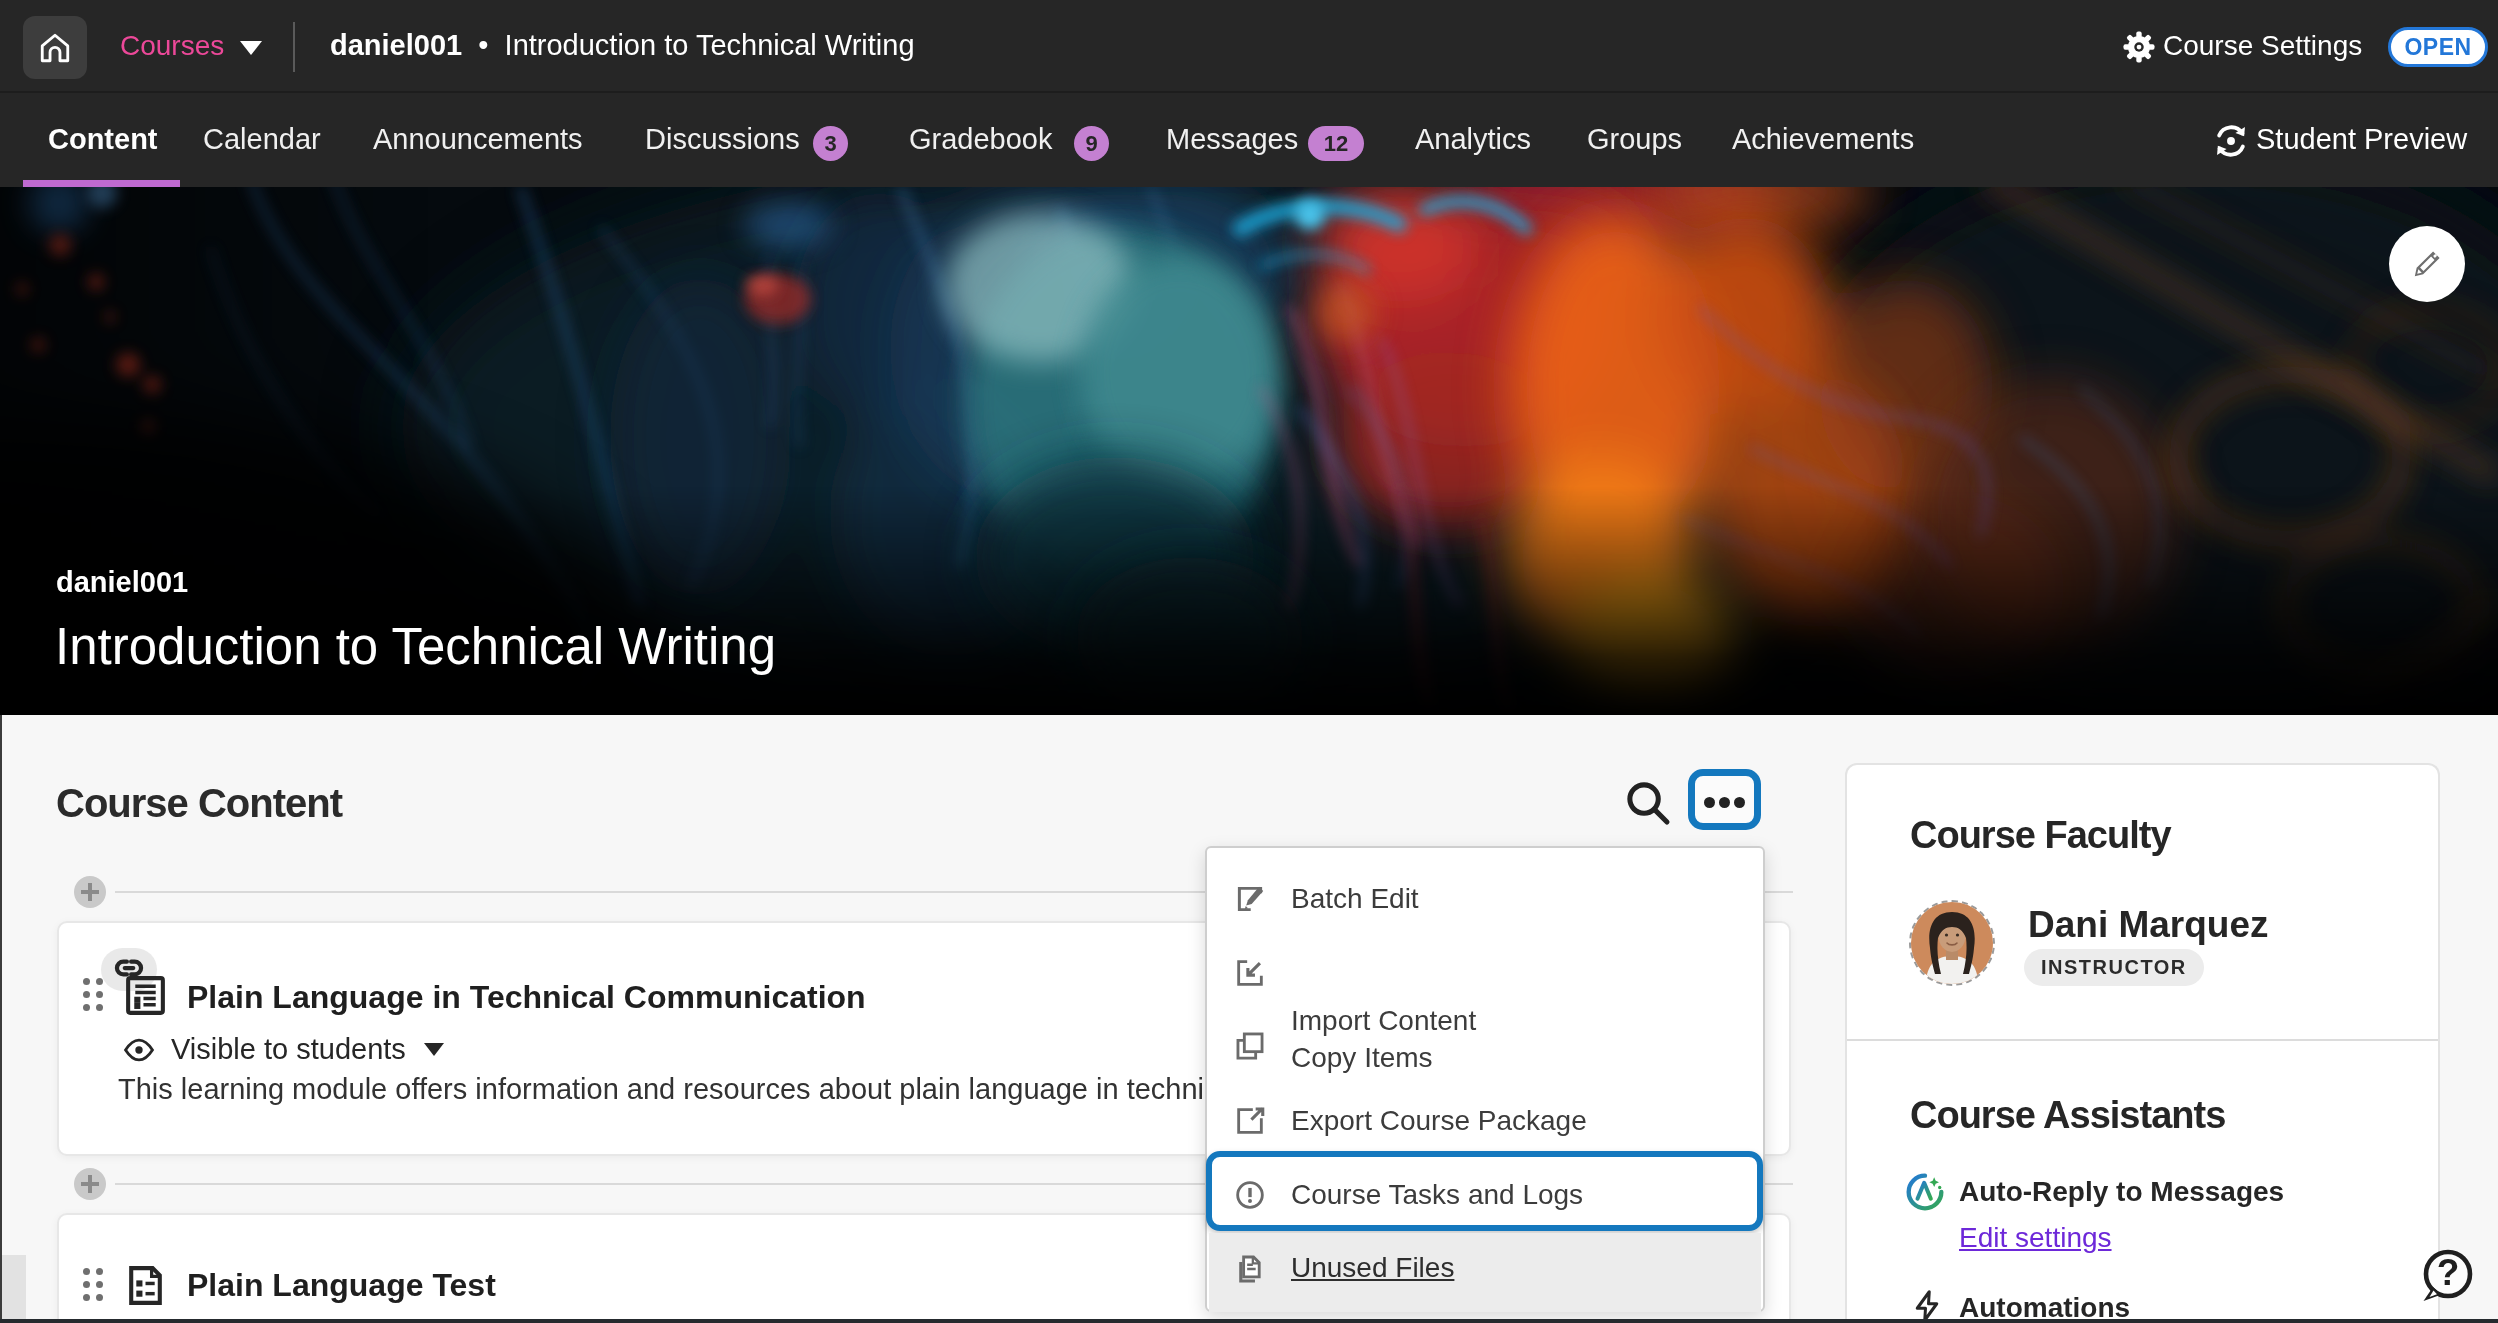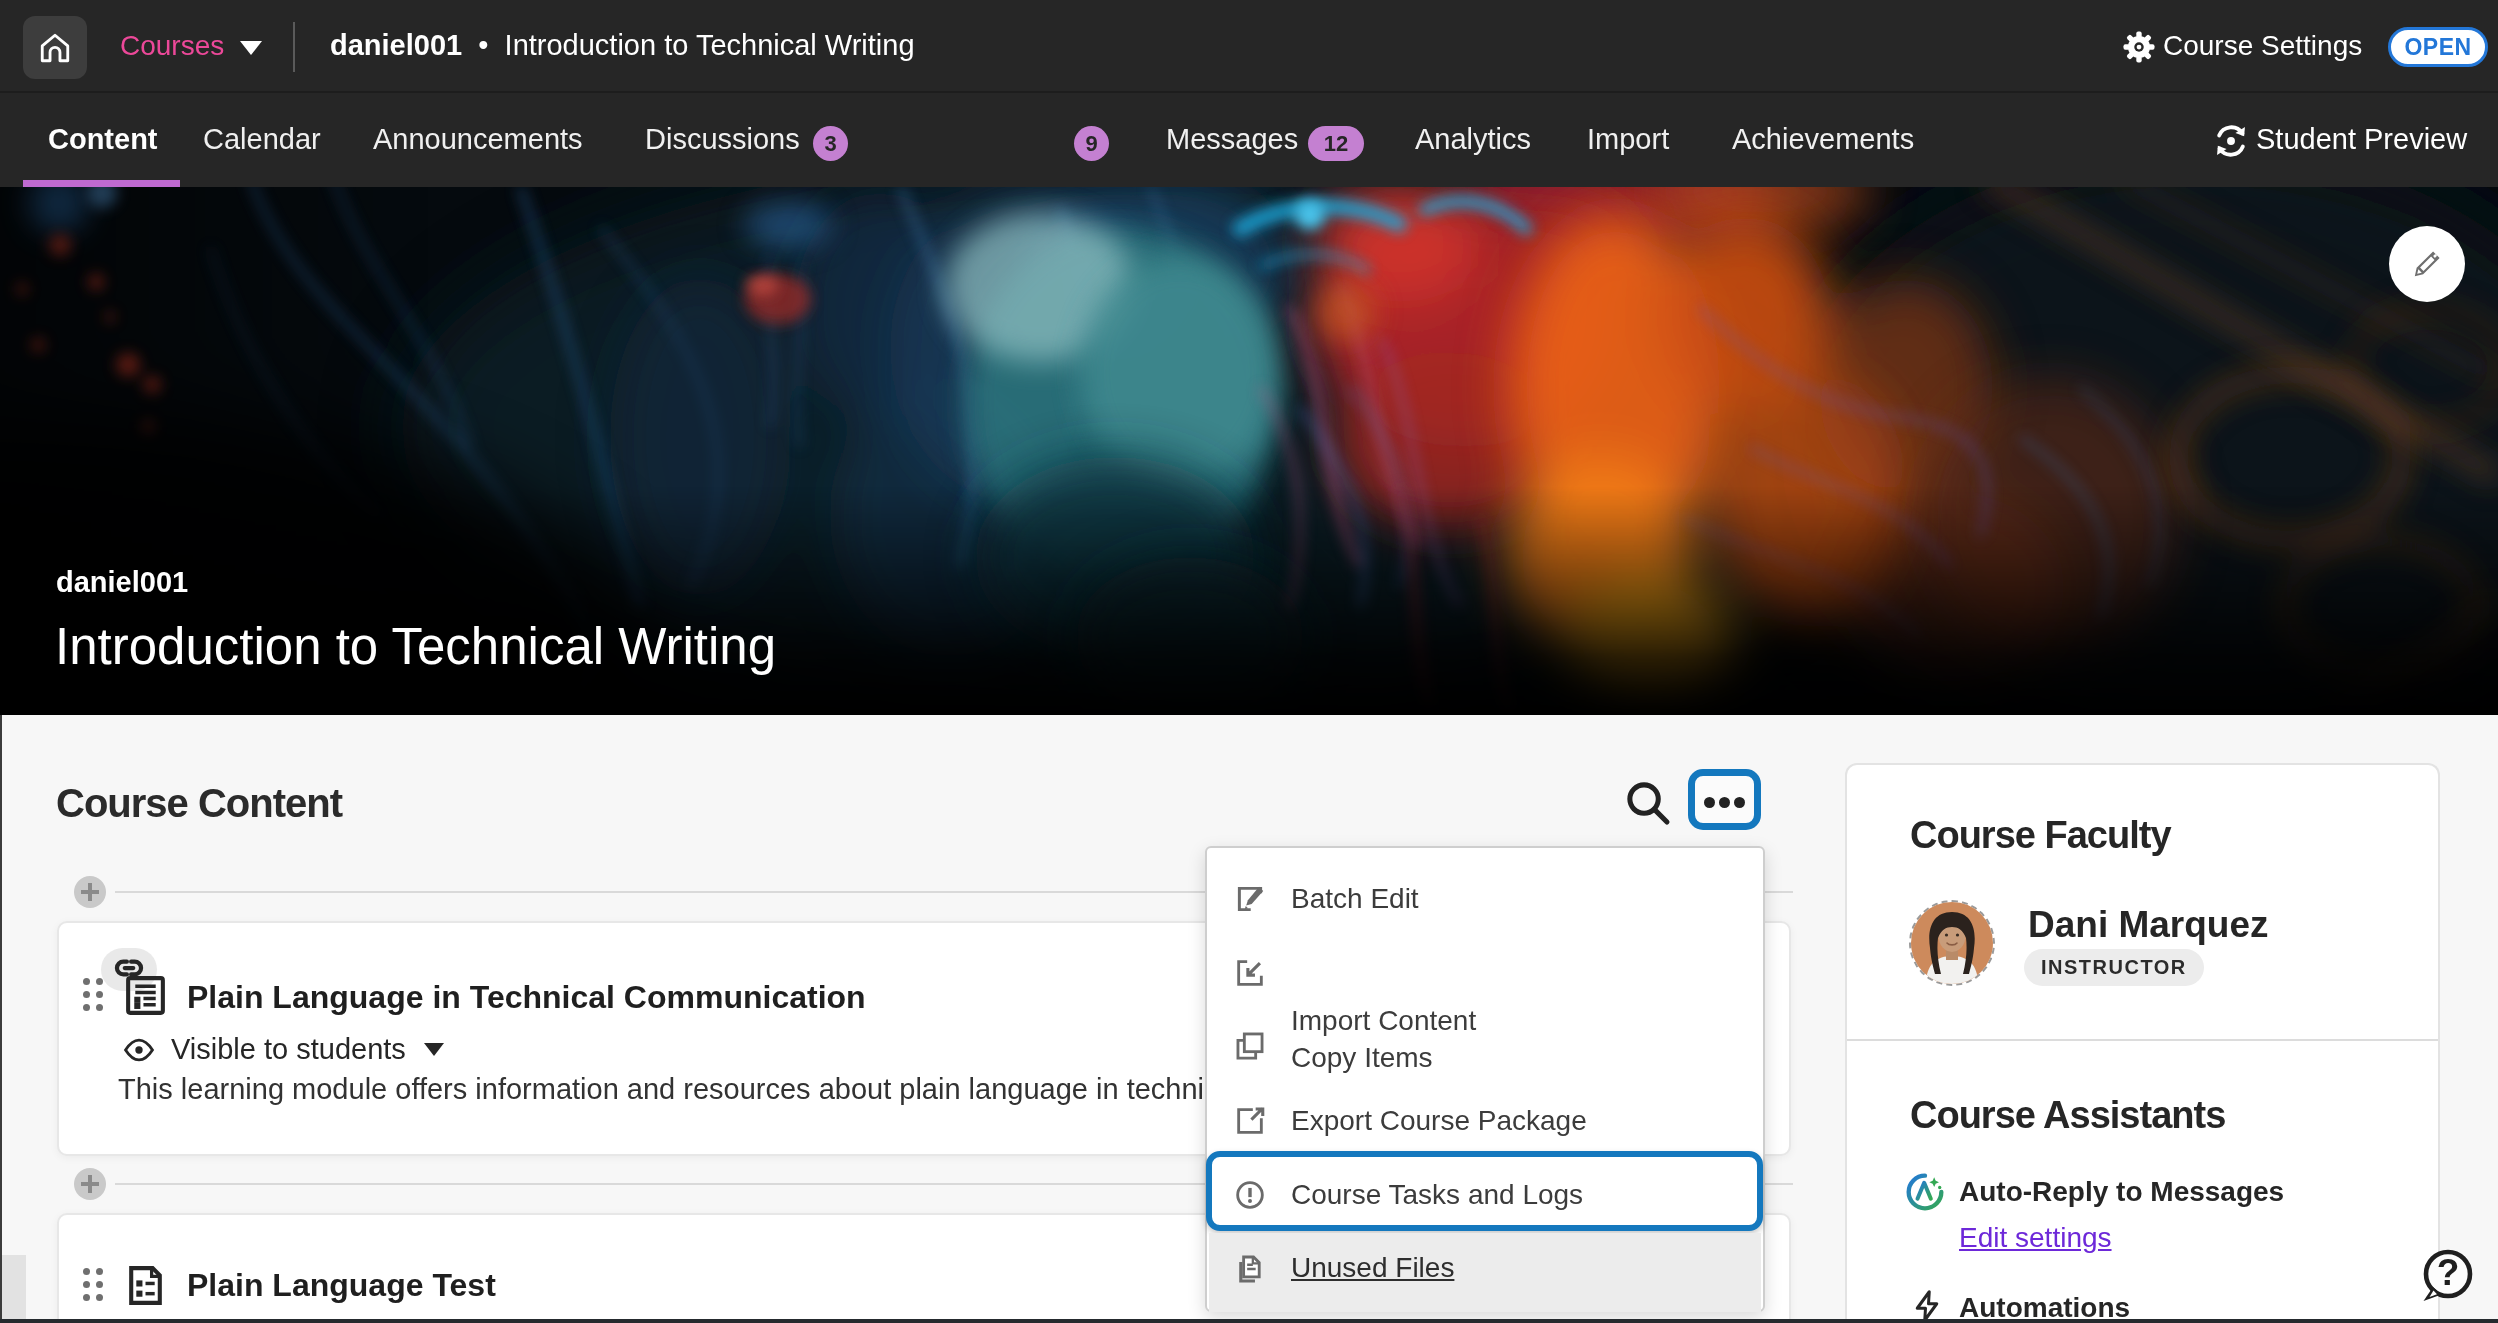--- a/index.html
+++ b/index.html
@@ -93,25 +93,26 @@
     <div id="cs-label">Course Settings</div>
     <div id="open-pill">OPEN</div>
   </div>
   <div id="navbar">
     <div class="tab active" style="left:48px;">Content</div>
     <div class="underline"></div>
     <div class="tab" style="left:203px;">Calendar</div>
     <div class="tab" style="left:373px;">Announcements</div>
     <div class="tab" style="left:645px;">Discussions</div>
     <div class="badge" style="left:813px; width:35px;">3</div>
+    <div class="tab" style="left:909px;">Gradebook</div>
     <div class="badge" style="left:1074px; width:35px;">9</div>
     <div class="tab" style="left:1166px;">Messages</div>
     <div class="badge" style="left:1308px; width:56px;">12</div>
     <div class="tab" style="left:1415px;">Analytics</div>
-    <div class="tab" style="left:1587px;">Import</div>
+    <div class="tab" style="left:1587px;">Groups</div>
     <div class="tab" style="left:1732px;text-align:center;">Achievements</div>
     <svg id="sp-icon" width="38" height="38" viewBox="0 0 24 24">
       <g fill="none" stroke="#fff" stroke-width="2.4" stroke-linecap="round">
         <path d="M4.5 8.5 A8.3 8.3 0 0 1 19.2 7.2"></path>
         <path d="M19.5 15.5 A8.3 8.3 0 0 1 4.8 16.8"></path>
       </g>
       <path d="M20.8 3.2 L20.3 9 L14.8 7 Z" fill="#fff"></path>
       <path d="M3.2 20.8 L3.7 15 L9.2 17 Z" fill="#fff"></path>
       <circle cx="12" cy="12" r="2.5" fill="#fff"></circle>
     </svg>

